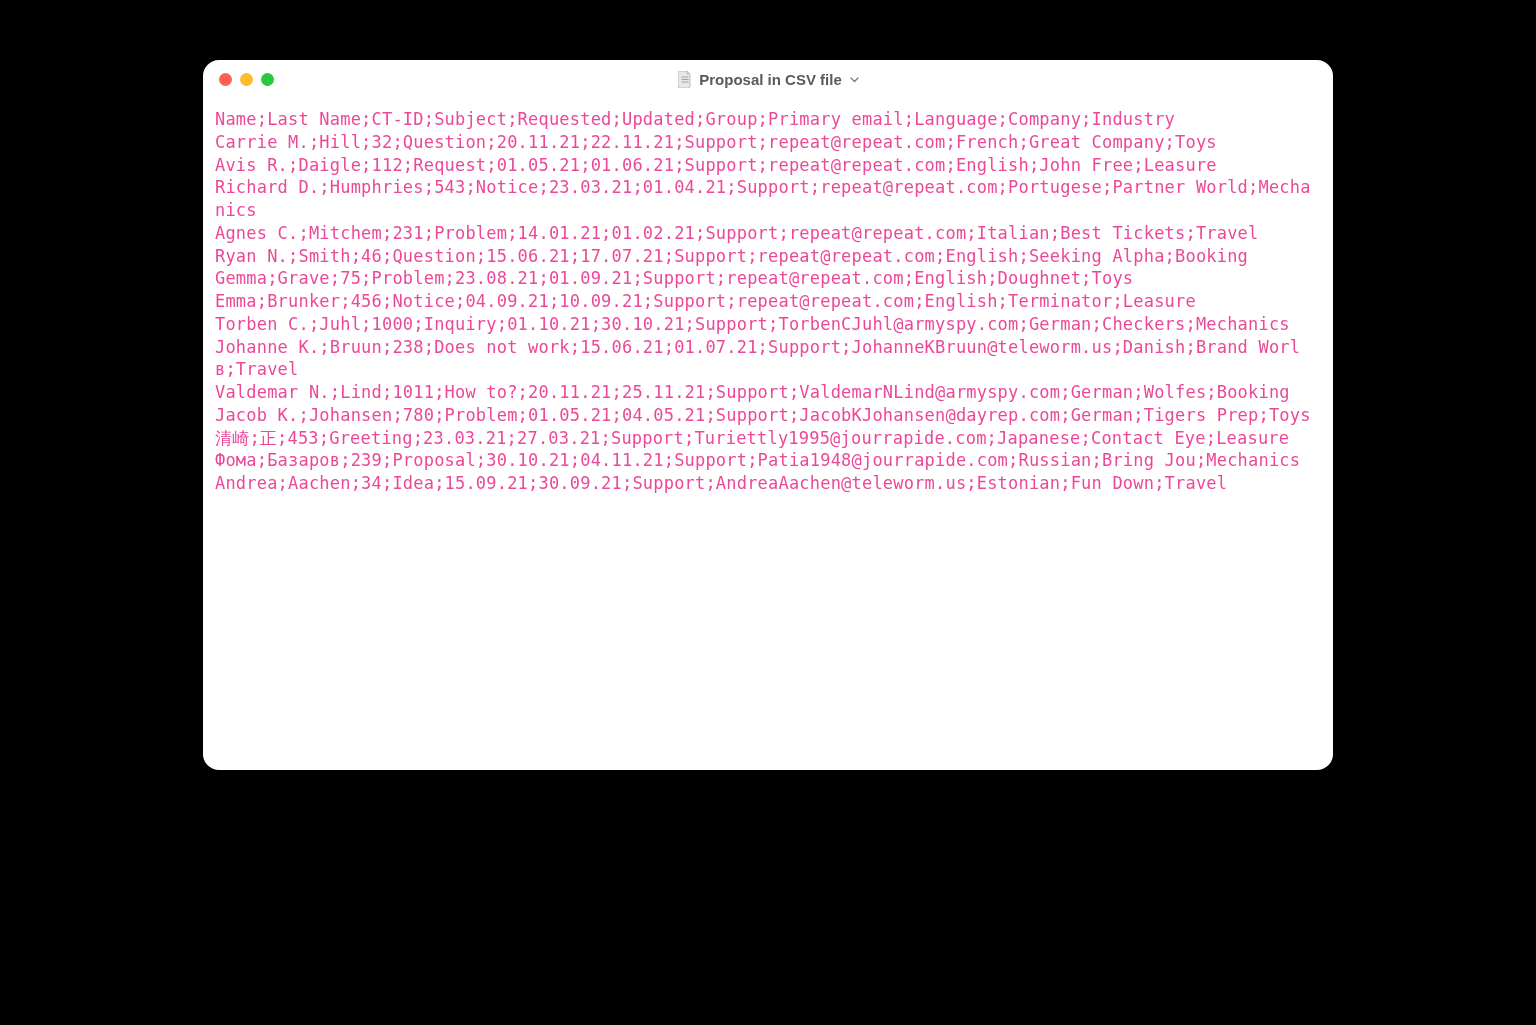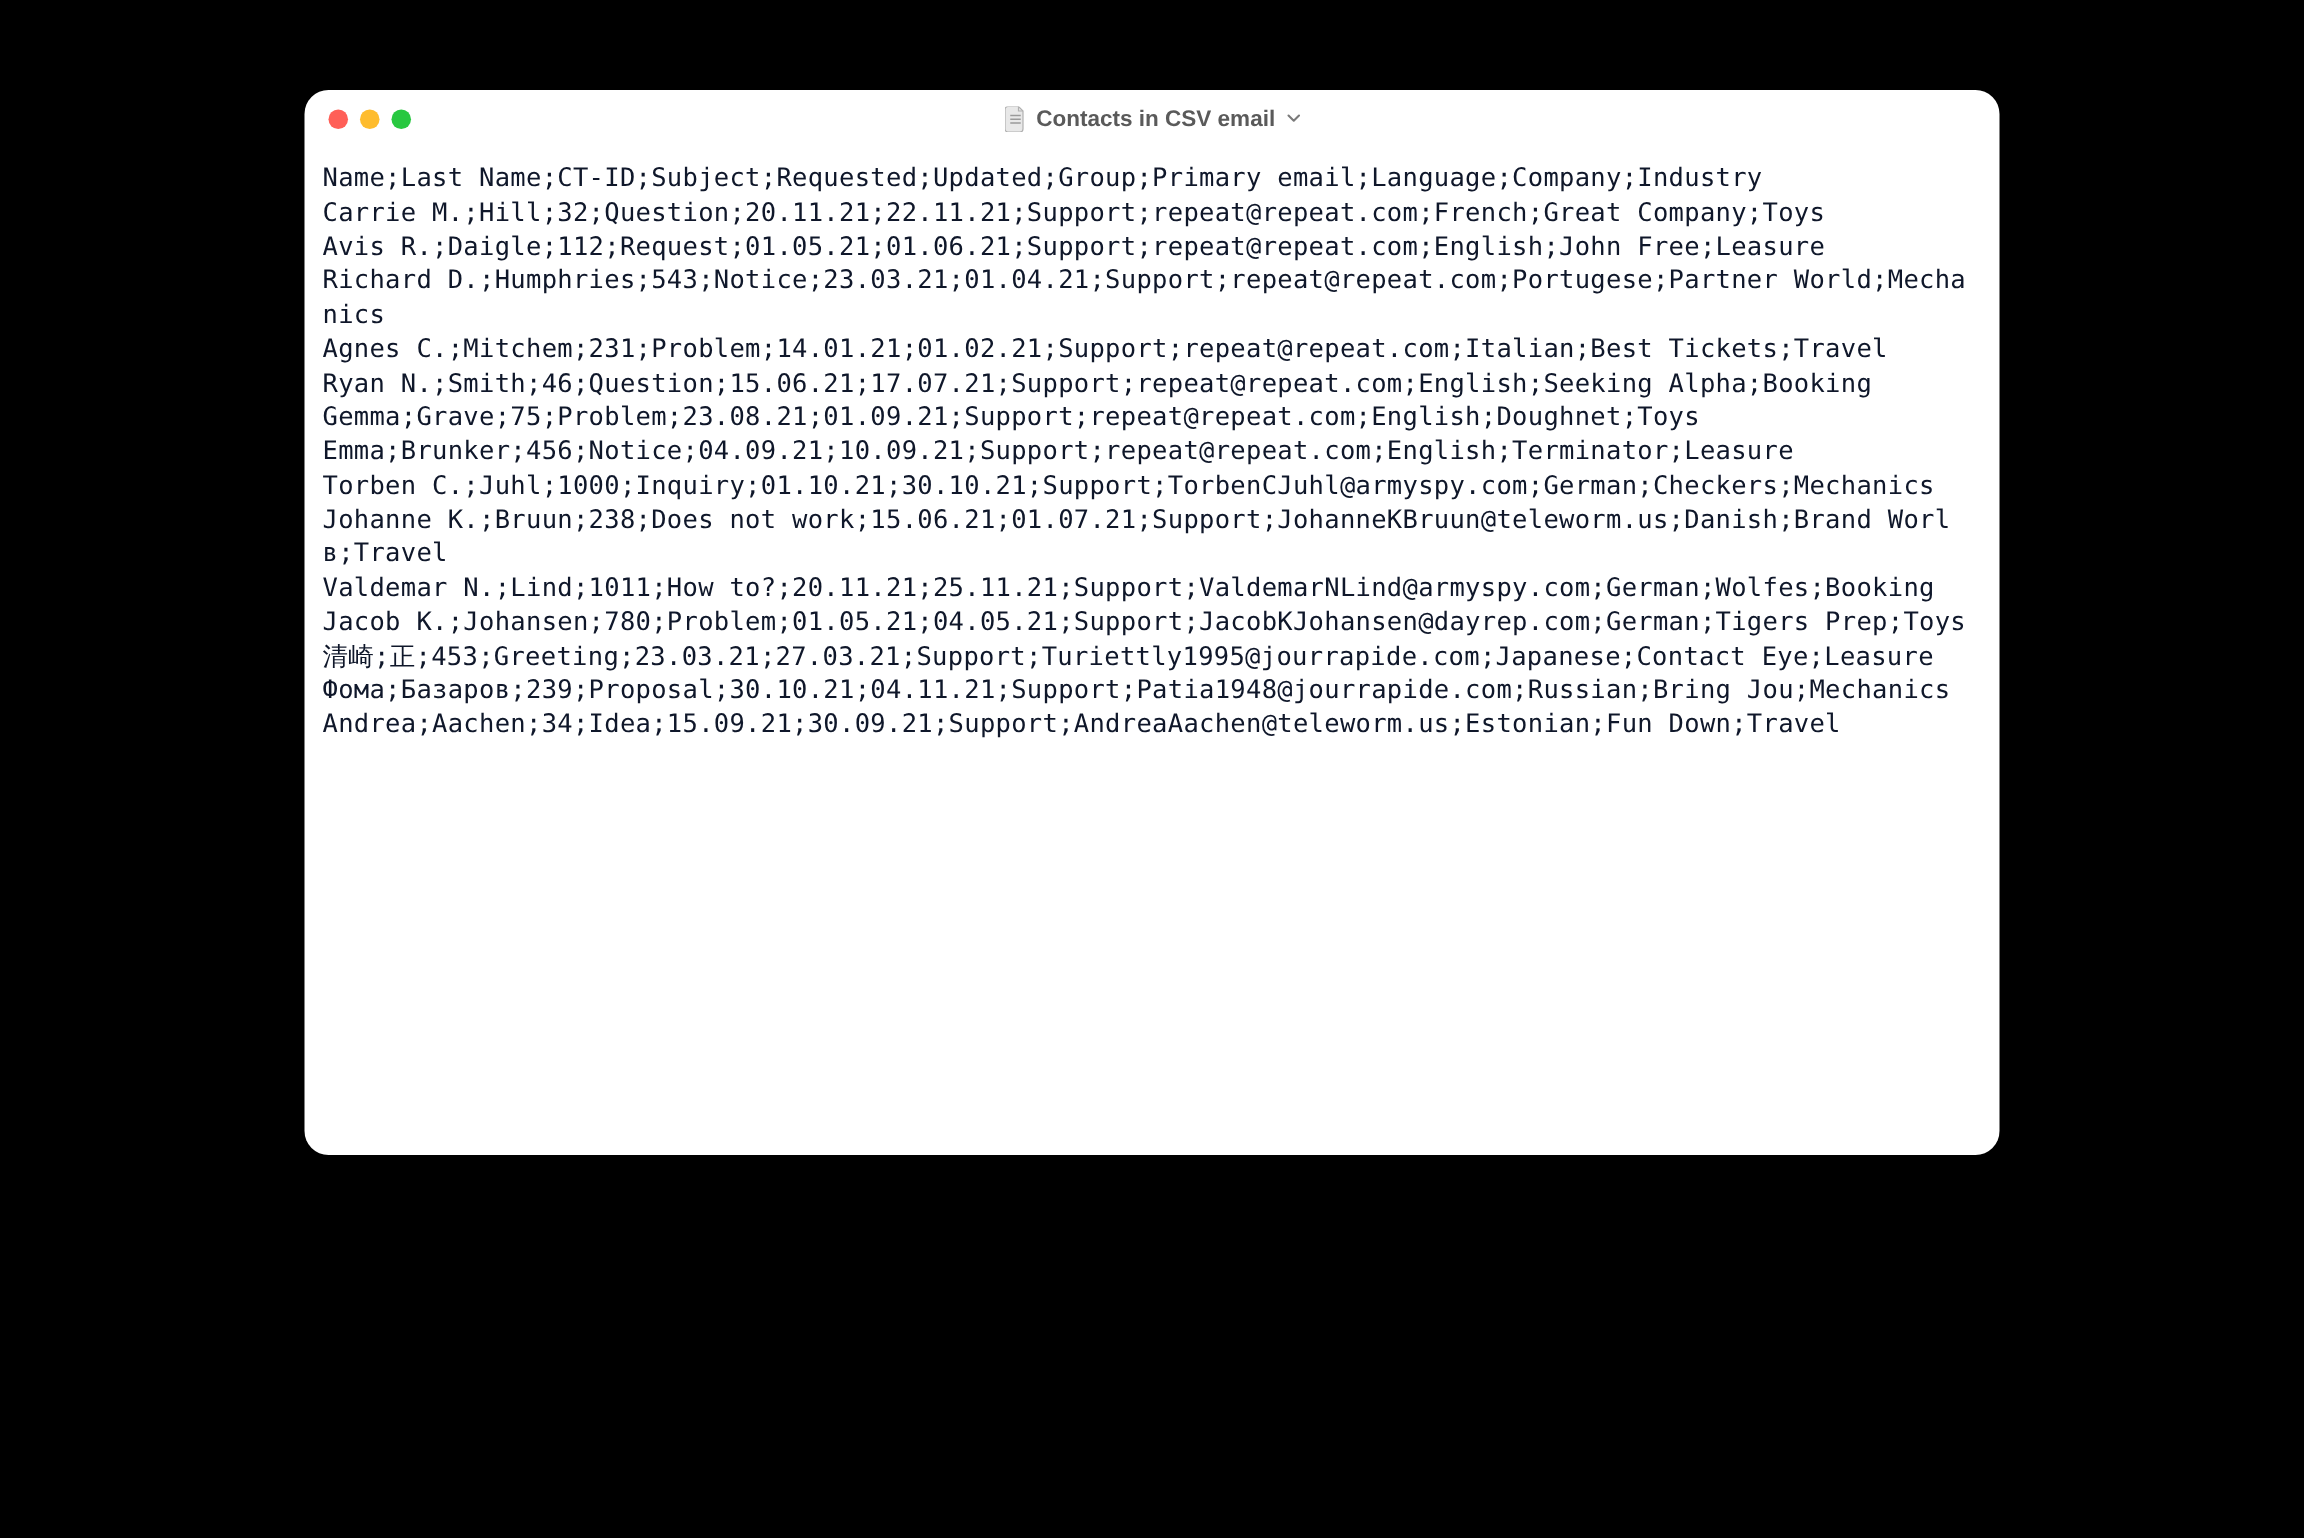--- a/index.html
+++ b/index.html
@@ -68,21 +68,21 @@
     .chevron {
       font-size: 11px;
       color: #7a7a7a;
       margin-left: 2px;
     }
     .content {
       padding: 10px 12px;
       font-family: "SF Mono", Menlo, Monaco, Consolas, monospace;
       font-size: 17px;
       line-height: 1.34;
-      color: #0f172a;
+      color: #ec4899;
       white-space: pre-wrap;
       word-break: break-all;
       flex: 1;
       overflow: hidden;
       letter-spacing: 0.2px;
     }
   </style>
 </head>
 <body>
 
@@ -96,21 +96,21 @@
     <div class="title-center">
       <span class="doc-icon">
         <svg width="14" height="17" viewBox="0 0 14 17">
           <path d="M2 0 h7 l3 3 v12 a2 2 0 0 1 -2 2 h-8 a2 2 0 0 1 -2 -2 v-13 a2 2 0 0 1 2 -2 z" fill="#e8e8e8" stroke="#b0b0b0" stroke-width="0.8"></path>
           <path d="M9 0 v3 h3" fill="none" stroke="#b0b0b0" stroke-width="0.8"></path>
           <line x1="3.5" y1="6" x2="10.5" y2="6" stroke="#9a9a9a" stroke-width="0.9"></line>
           <line x1="3.5" y1="8.5" x2="10.5" y2="8.5" stroke="#9a9a9a" stroke-width="0.9"></line>
           <line x1="3.5" y1="11" x2="10.5" y2="11" stroke="#9a9a9a" stroke-width="0.9"></line>
         </svg>
       </span>
-      <span>Contacts in CSV email</span>
+      <span>Proposal in CSV file</span>
       <span class="chevron">
         <svg width="9" height="6" viewBox="0 0 9 6">
             <path d="M1 1 L4.5 4.5 L8 1" fill="none" stroke="#7a7a7a" stroke-width="1.4" stroke-linecap="round" stroke-linejoin="round"></path>
           </svg>
       </span>
     </div>
   </div>
   <div class="content">Name;Last Name;CT-ID;Subject;Requested;Updated;Group;Primary email;Language;Company;Industry
 Carrie M.;Hill;32;Question;20.11.21;22.11.21;Support;repeat@repeat.com;French;Great Company;Toys
 Avis R.;Daigle;112;Request;01.05.21;01.06.21;Support;repeat@repeat.com;English;John Free;Leasure

